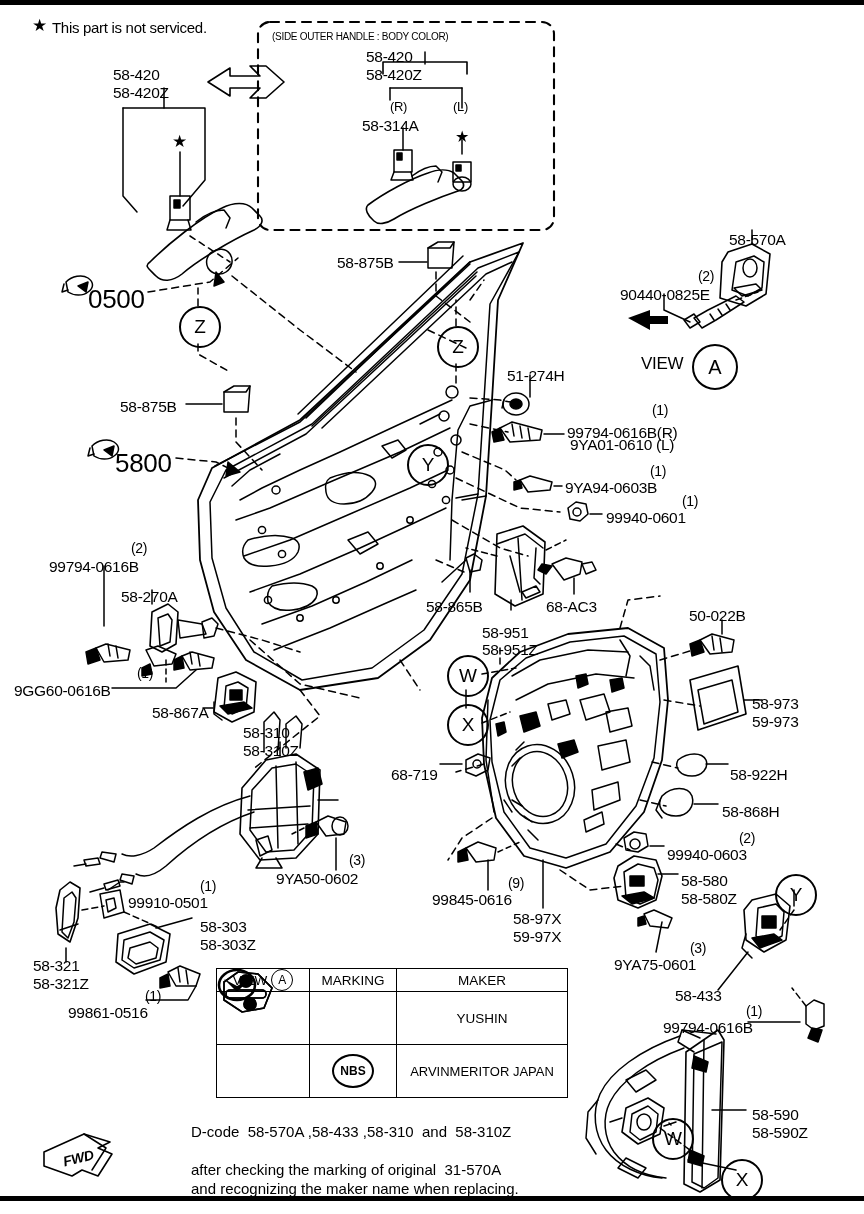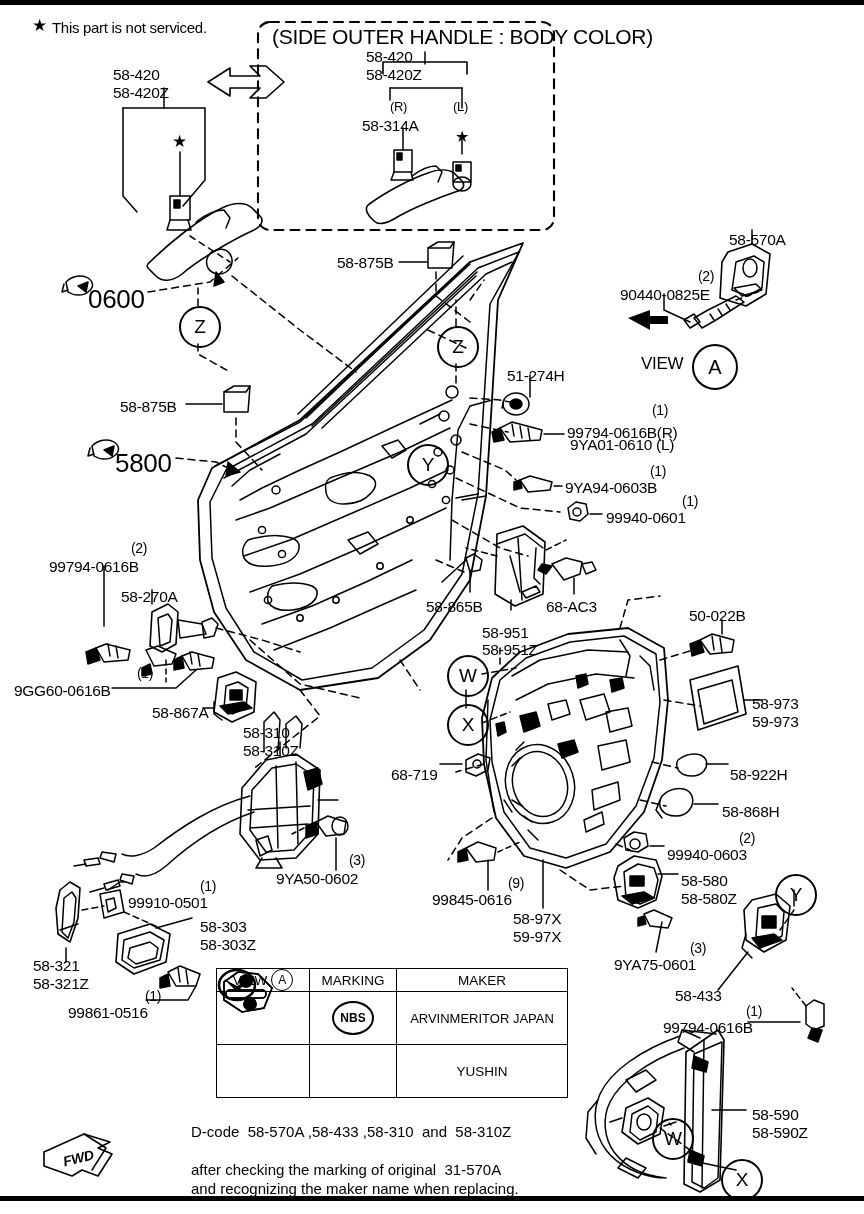--- a/index.html
+++ b/index.html
@@ -418,40 +418,40 @@
       <path d="M671 1125 l-2 -2"></path>
 
       <path d="M44 1152 l40 -18 l26 8 l-12 6 l14 6 l-14 22 l-16 -6 l-10 6 l-28 -10 z" stroke-width="1.6"></path>
       <path d="M84 1134 l22 14 l-14 22"></path>
     </g>
   </svg>
 
   <div class="lbl bold" style="left:32px;top:17px;font-size:17px;">★</div>
   <div class="lbl" style="left:52px;top:19px;font-size:15px;">This part is not serviced.</div>
 
-  <div class="lbl" style="left:272px;top:28px;font-size:21px;">(SIDE OUTER HANDLE : BODY COLOR)</div>
+  <div class="lbl" style="left:272px;top:28px;font-size:10px;">(SIDE OUTER HANDLE : BODY COLOR)</div>
   <div class="lbl" style="left:366px;top:48px;">58-420</div>
   <div class="lbl" style="left:366px;top:66px;">58-420Z</div>
   <div class="lbl sm" style="left:390px;top:100px;">(R)</div>
   <div class="lbl sm" style="left:453px;top:100px;">(L)</div>
   <div class="lbl" style="left:362px;top:117px;">58-314A</div>
   <div class="lbl bold" style="left:455px;top:128px;font-size:16px;">★</div>
 
   <div class="lbl bold" style="left:172px;top:133px;font-size:17px;">★</div>
 
   <div class="lbl" style="left:641px;top:355px;font-size:17px;">VIEW</div>
   <div style="position:absolute;left:692px;top:344px;width:42px;height:42px;border:2px solid #000;border-radius:50%;
               display:flex;align-items:center;justify-content:center;font-size:20px;">
     <span>A</span>
   </div>
 
   <div id="callout-layer">
       <div class="lbl" style="left: 113px; top: 66px;">58-420</div>
       <div class="lbl" style="left: 113px; top: 84px;">58-420Z</div>
-      <div class="lbl" style="left: 88px; top: 286px; font-size: 26px; line-height: 26px;">0600</div>
+      <div class="lbl" style="left: 88px; top: 286px; font-size: 26px; line-height: 26px;">0500</div>
       <div class="lbl" style="left: 120px; top: 398px;">58-875B</div>
       <div class="lbl" style="left: 115px; top: 450px; font-size: 26px; line-height: 26px;">5800</div>
       <div class="lbl" style="left: 337px; top: 254px;">58-875B</div>
       <div class="lbl" style="left: 507px; top: 367px;">51-274H</div>
       <div class="lbl" style="left: 713px; top: 231px; margin-left: 16px;">58-570A</div>
       <div class="lbl" style="left: 620px; top: 286px;">90440-0825E</div>
       <div class="lbl" style="left: 698px; top: 268px; font-size: 14px;">(2)</div>
       <div class="lbl" style="left: 567px; top: 424px;">99794-0616B(R)</div>
       <div class="lbl" style="left: 570px; top: 436px;">9YA01-0610 (L)</div>
       <div class="lbl" style="left: 652px; top: 402px; font-size: 14px;">(1)</div>
@@ -552,43 +552,43 @@
           <svg width="62" height="48" viewBox="0 0 62 48">
             <g fill="none" stroke="#000" stroke-width="1.6">
               <path d="M22 4 L42 6 L56 20 L48 40 L26 44 L8 32 L8 14 Z"></path>
               <ellipse cx="30" cy="13" rx="6" ry="6" fill="#000"></ellipse>
               <ellipse cx="34" cy="36" rx="6" ry="6" fill="#000"></ellipse>
               <path d="M14 22 h32 a4 4 0 0 1 0 8 h-32 a4 4 0 0 1 0 -8 z"></path>
             </g>
           </svg>
         </td>
         <td>
-          <div style="display:inline-flex;width:38px;height:30px;border:2px solid #000;border-radius:50%;
-                      align-items:center;justify-content:center;font-size:12px;font-weight:bold;">NBS</div>
+          <svg width="42" height="34" viewBox="0 0 42 34">
+            <ellipse cx="21" cy="17" rx="18" ry="15" fill="none" stroke="#000" stroke-width="2.6"></ellipse>
+            <path d="M8 11 L21 24 L34 11 L21 18 Z" fill="#000"></path>
+          </svg>
         </td>
-        <td style="font-size:13px;">ARVINMERITOR JAPAN</td>
+        <td>YUSHIN</td>
       </tr>
       <tr class="mkrow">
         <td>
           <svg width="62" height="48" viewBox="0 0 62 48">
             <g fill="none" stroke="#000" stroke-width="1.6">
               <path d="M22 4 L42 6 L56 20 L48 40 L26 44 L8 32 L8 14 Z"></path>
               <ellipse cx="30" cy="13" rx="6" ry="6" fill="#000"></ellipse>
               <ellipse cx="34" cy="36" rx="6" ry="6" fill="#000"></ellipse>
               <path d="M14 22 h32 a4 4 0 0 1 0 8 h-32 a4 4 0 0 1 0 -8 z"></path>
             </g>
           </svg>
         </td>
         <td>
-          <svg width="42" height="34" viewBox="0 0 42 34">
-            <ellipse cx="21" cy="17" rx="18" ry="15" fill="none" stroke="#000" stroke-width="2.6"></ellipse>
-            <path d="M8 11 L21 24 L34 11 L21 18 Z" fill="#000"></path>
-          </svg>
+          <div style="display:inline-flex;width:38px;height:30px;border:2px solid #000;border-radius:50%;
+                      align-items:center;justify-content:center;font-size:12px;font-weight:bold;">NBS</div>
         </td>
-        <td>YUSHIN</td>
+        <td style="font-size:13px;">ARVINMERITOR JAPAN</td>
       </tr>
     </tbody>
       </table>
   </div>
 
   <div class="note" style="left:191px;top:1122px;">D-code  58-570A ,58-433 ,58-310  and  58-310Z</div>
   <div class="note" style="left:191px;top:1160px;">after checking the marking of original  31-570A</div>
   <div class="note" style="left:191px;top:1179px;">and recognizing the maker name when replacing.</div>
 
 </div>

